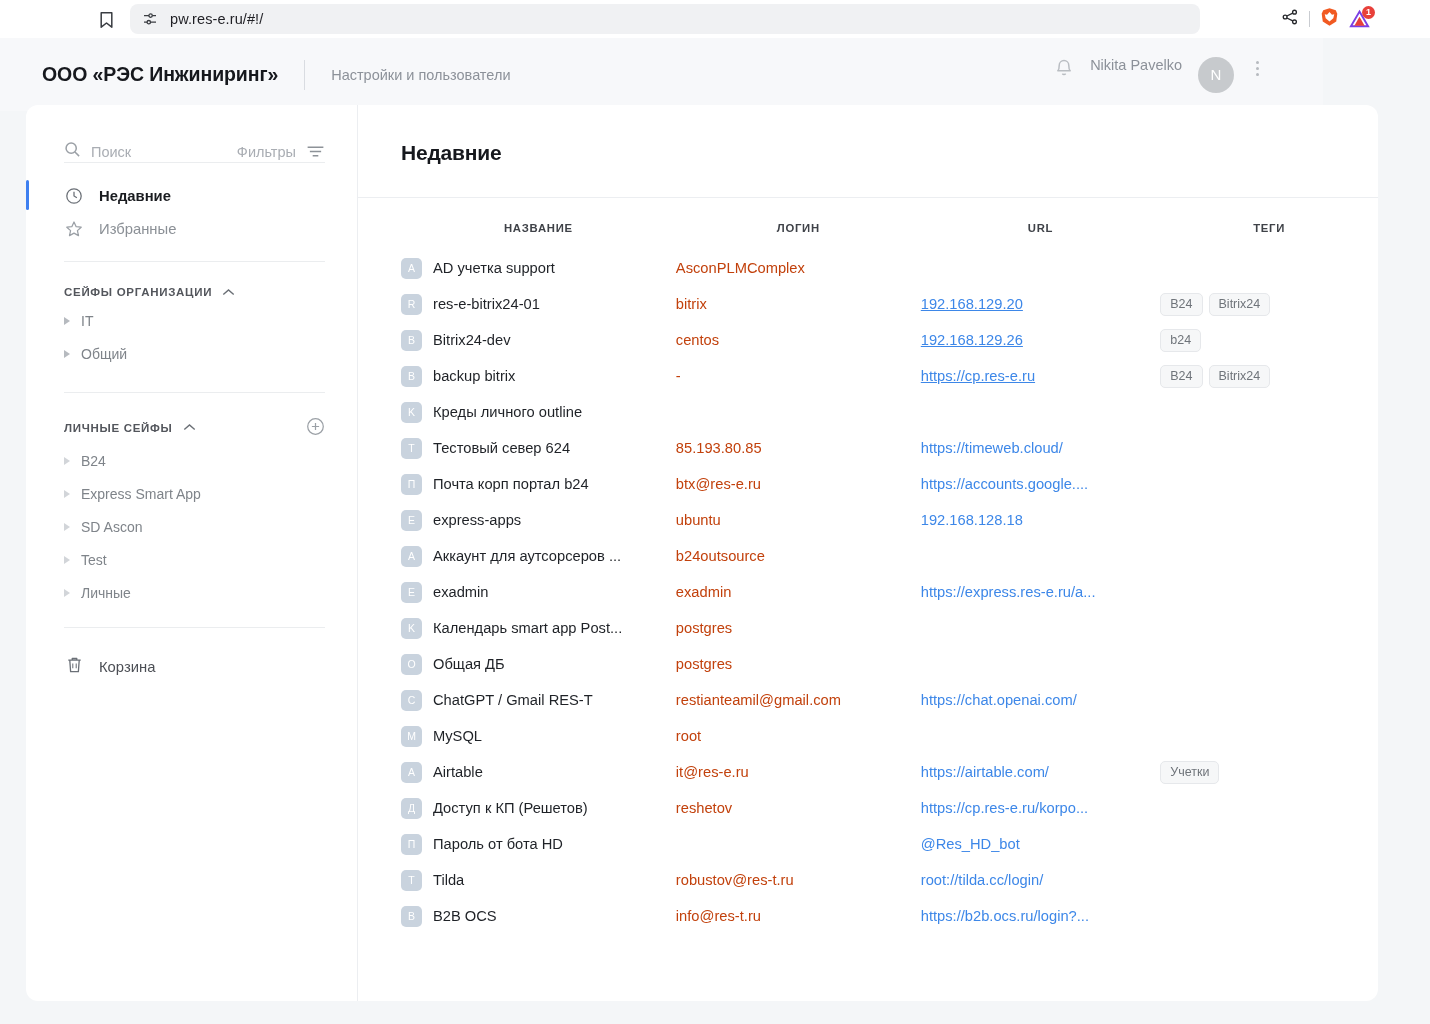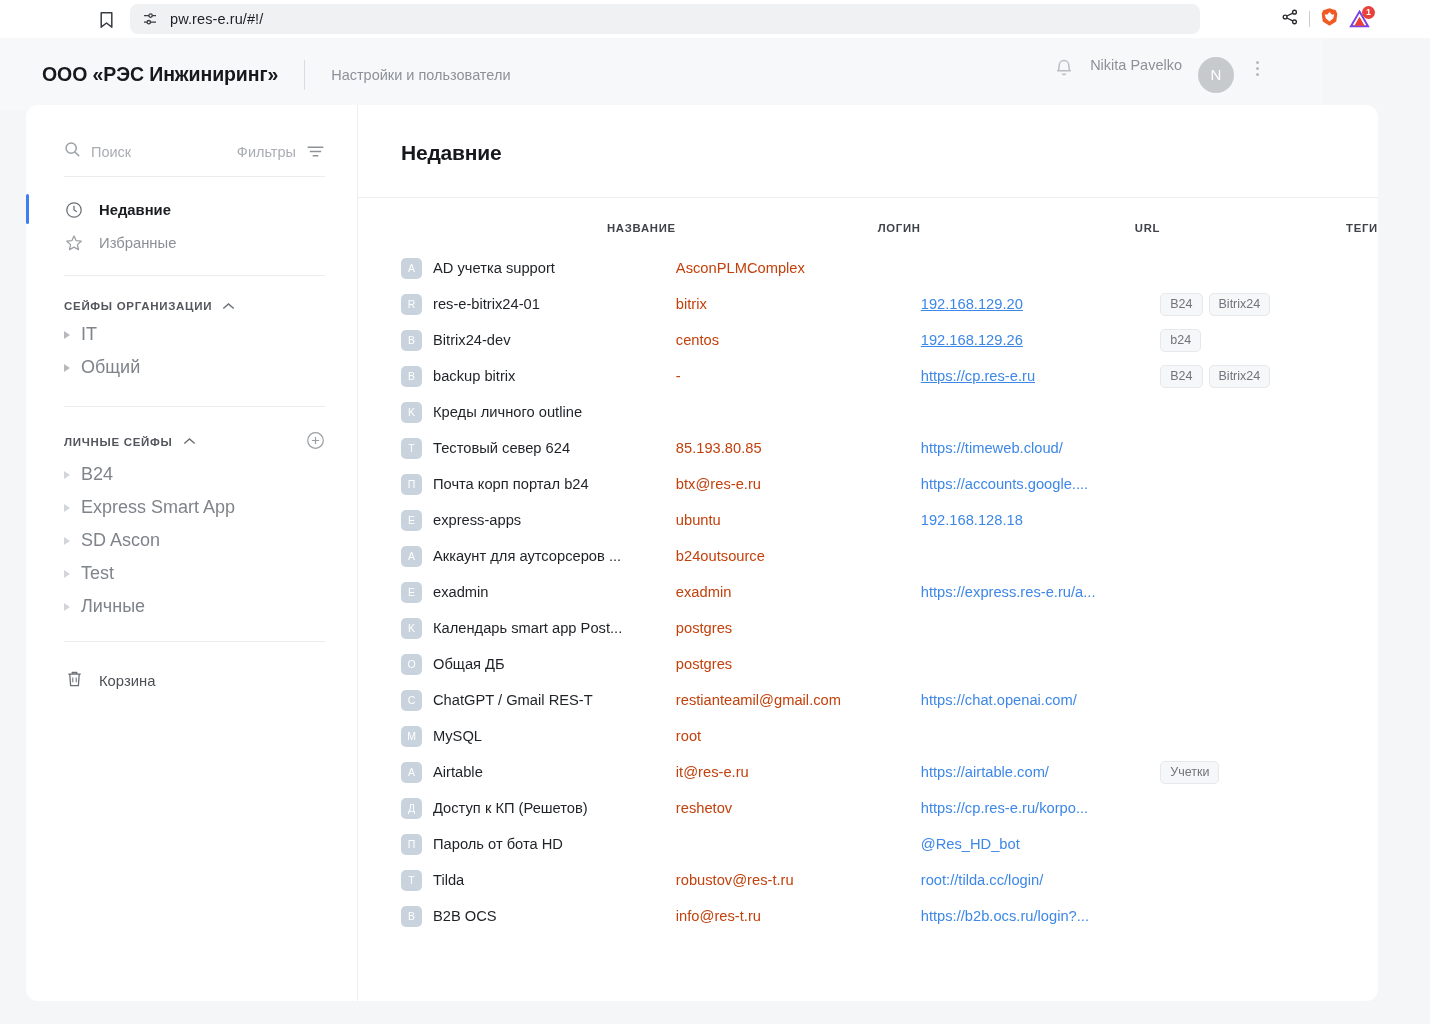--- a/index.html
+++ b/index.html
@@ -82,21 +82,21 @@
   .content {
     position: absolute; top: 105px; left: 358px;
     width: 1020px; height: 896px;
     background: #fff;
     border-top-right-radius: 12px; border-bottom-right-radius: 12px;
   }
 
   
   .search-row {
     display: flex; align-items: center;
-    margin: 36px 32px 0 38px; padding-bottom: 14px;
+    margin: 36px 32px 0 38px; 
     border-bottom: 1px solid #ebedef;
   }
   .search-input {
     border: none; outline: none; background: transparent;
     font-family: "Liberation Sans", sans-serif;
     font-size: 14.5px; color: #3d3f43; width: 140px; margin-left: 10px;
   }
   .search-input::placeholder { color: #a9adb3; }
   .filters-label { margin-left: auto; font-size: 14.5px; color: #a9adb3; }
   .filters-icon { margin-left: 10px; display:flex; }
@@ -119,21 +119,21 @@
     display: flex; align-items: center;
     font-size: 11.5px; font-weight: 700; letter-spacing: .7px;
     color: #53565c; text-transform: uppercase;
   }
   .section-head .chev { margin-left: 10px; display:flex; }
   .section-head .plus { margin-left: auto; }
 
   .tree-item {
     margin-left: 38px; height: 33px;
     display: flex; align-items: center; gap: 11px;
-    font-size: 18px; color: #7f848a;
+    font-size: 14px; color: #7f848a;
   }
   .tri { width: 0; height: 0; border-left: 6px solid #b6babf;
          border-top: 4.5px solid transparent; border-bottom: 4.5px solid transparent; }
   .tri.dim { border-left-color: #d2d5d9; }
 
   .sb-divider { margin: 18px 32px 0 38px; border-top: 1px solid #ebedef; }
   .trash-item {
     margin: 14px 0 0 38px; height: 33px;
     display: flex; align-items: flex-end; gap: 15px;
     font-size: 14.8px; color: #4c4f55;
@@ -142,21 +142,21 @@
 
   
   .page-title {
     font-size: 21px; font-weight: 700; color: #16181d;
     margin: 36px 0 0 43px; letter-spacing: -.2px;
   }
   .title-rule { margin-top: 32px; border-top: 1px solid #eceef1; }
 
   table.grid { width: 100%; border-collapse: collapse; margin-top: 14px; }
   table.grid th {
-    text-align: right; font-size: 11.3px; font-weight: 700;
+    text-align: center; font-size: 11.3px; font-weight: 700;
     letter-spacing: .75px; color: #3f4248; text-transform: uppercase;
     padding: 10px 0 16px 0;
   }
   table.grid td { font-size: 14.7px; padding: 0; height: 36px; vertical-align: middle; }
   .c-name  { width: 292px; padding-left: 43px !important; }
   .c-login { width: 225px; }
   .c-url   { width: 220px; margin-left: 36px; }
   .c-tags  { width: 200px; }
 
   .name-cell { display: flex; align-items: center; gap: 11px; }

